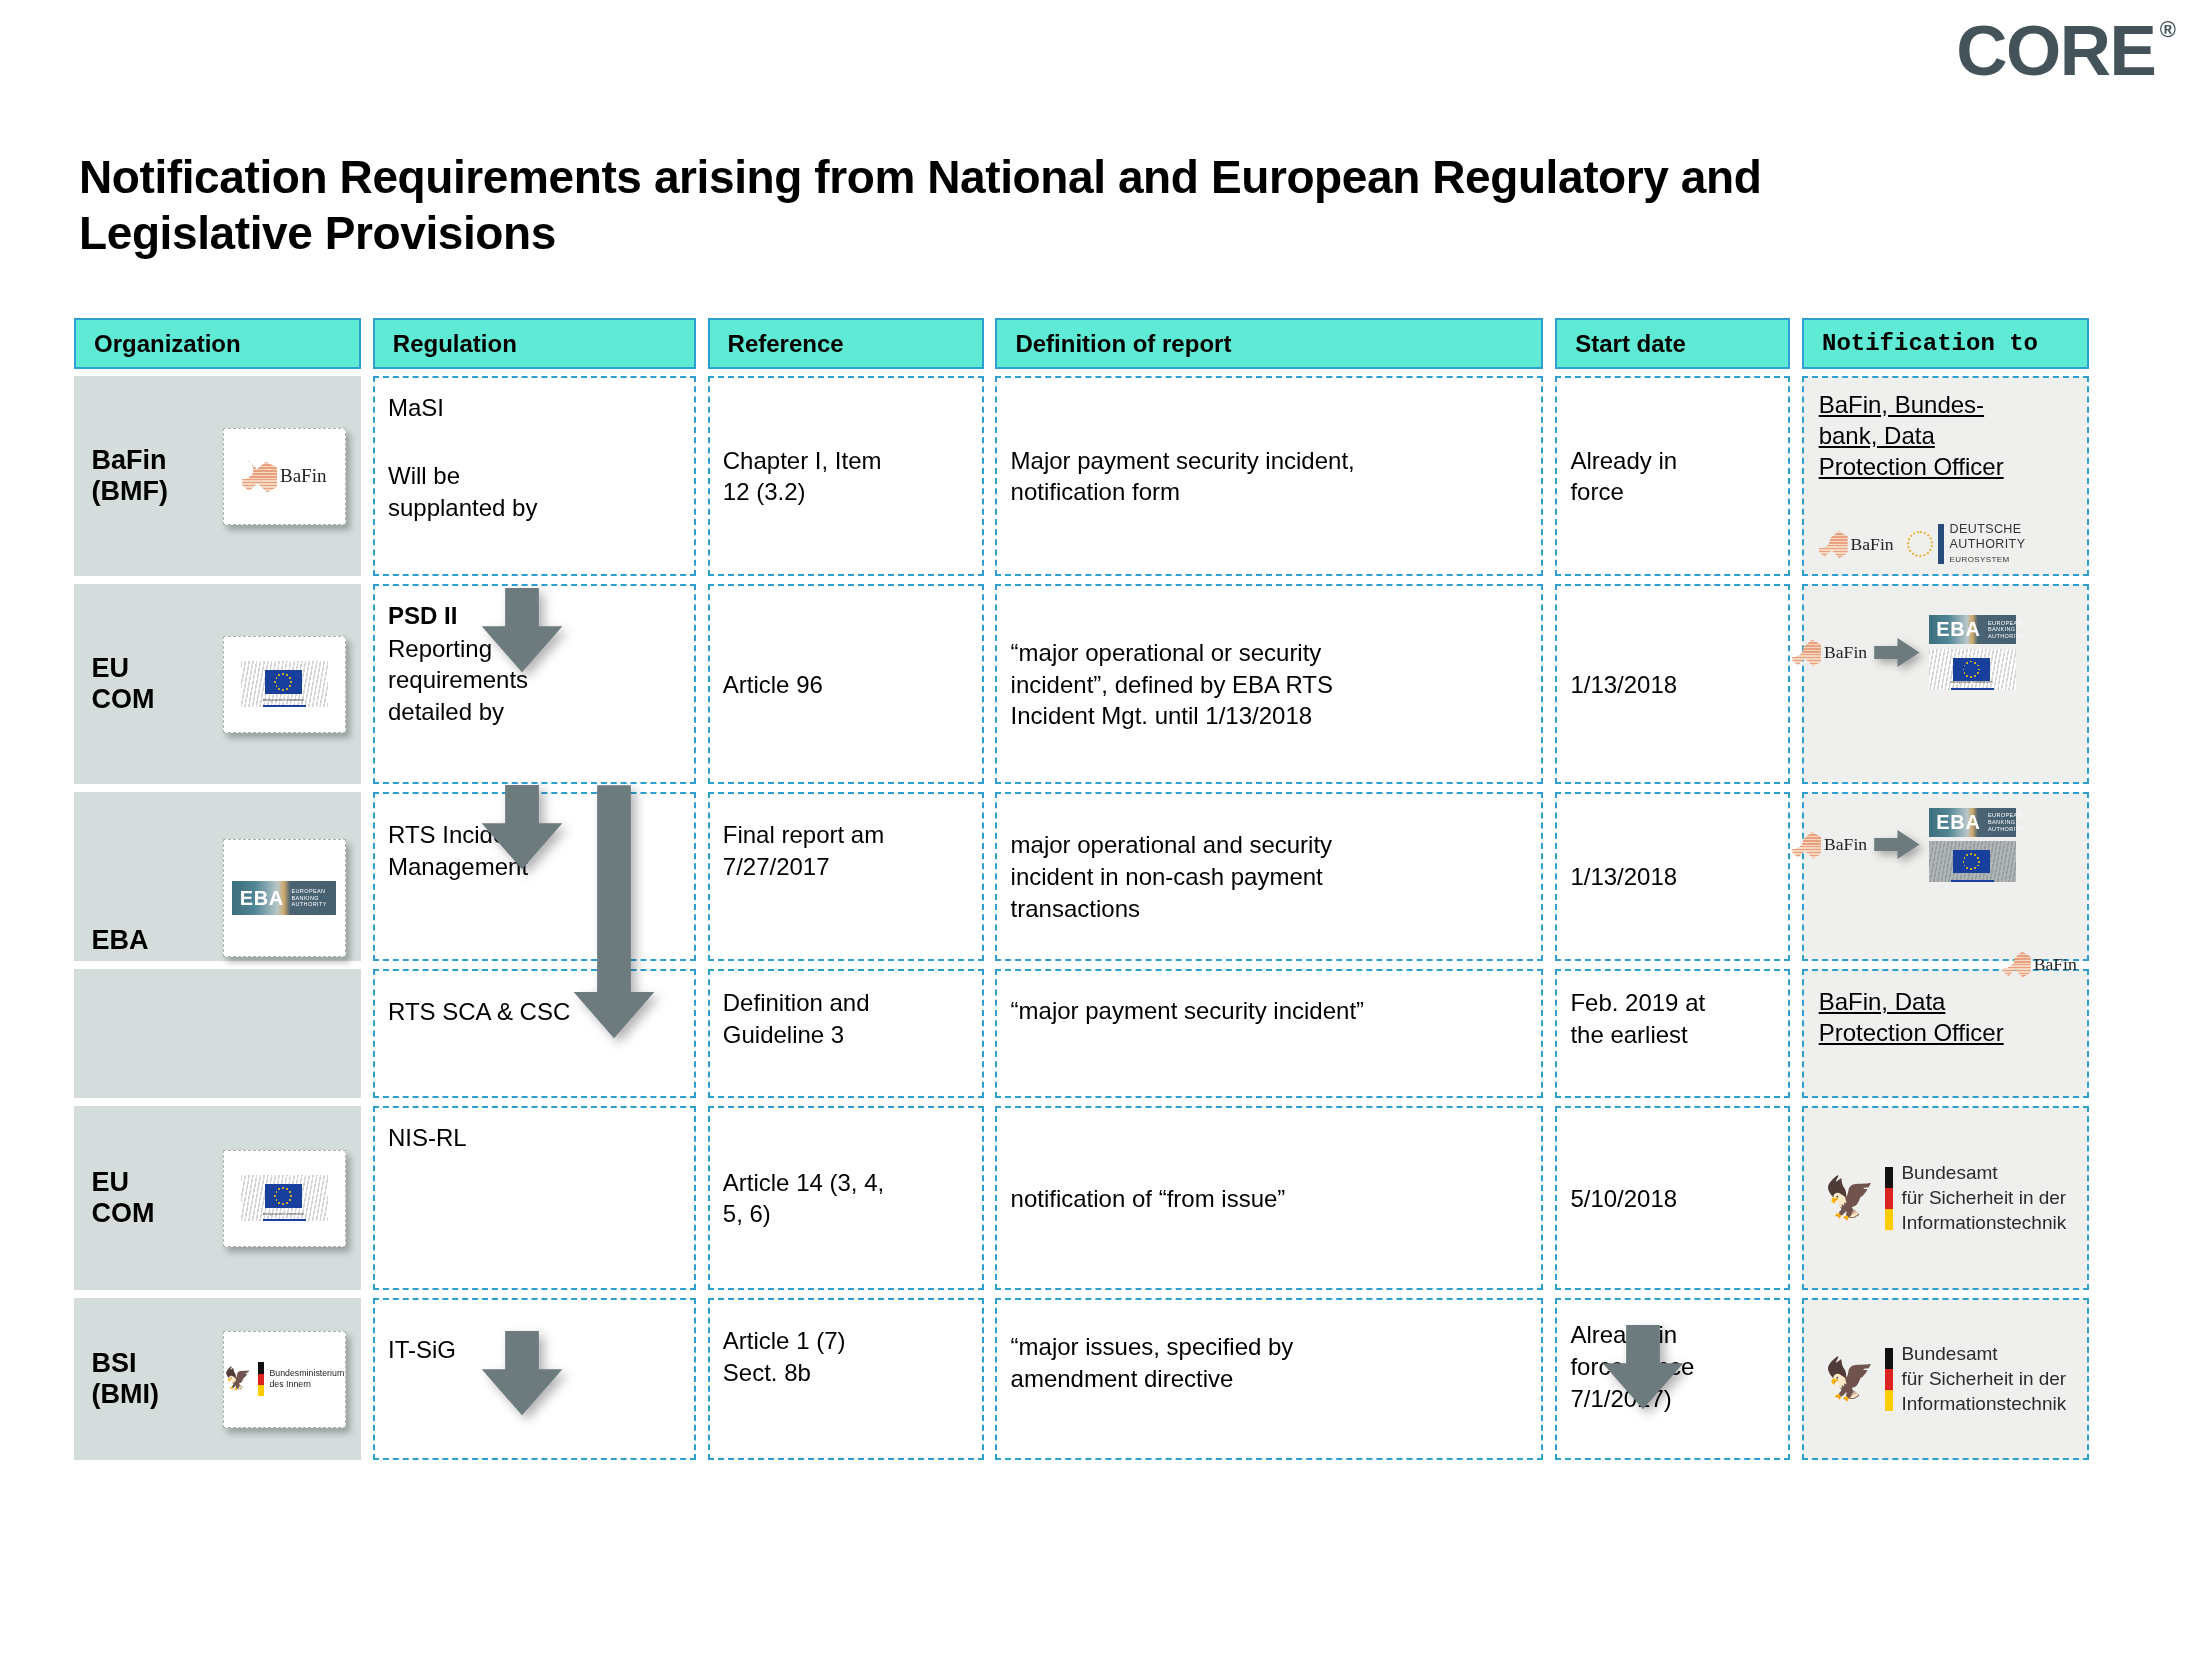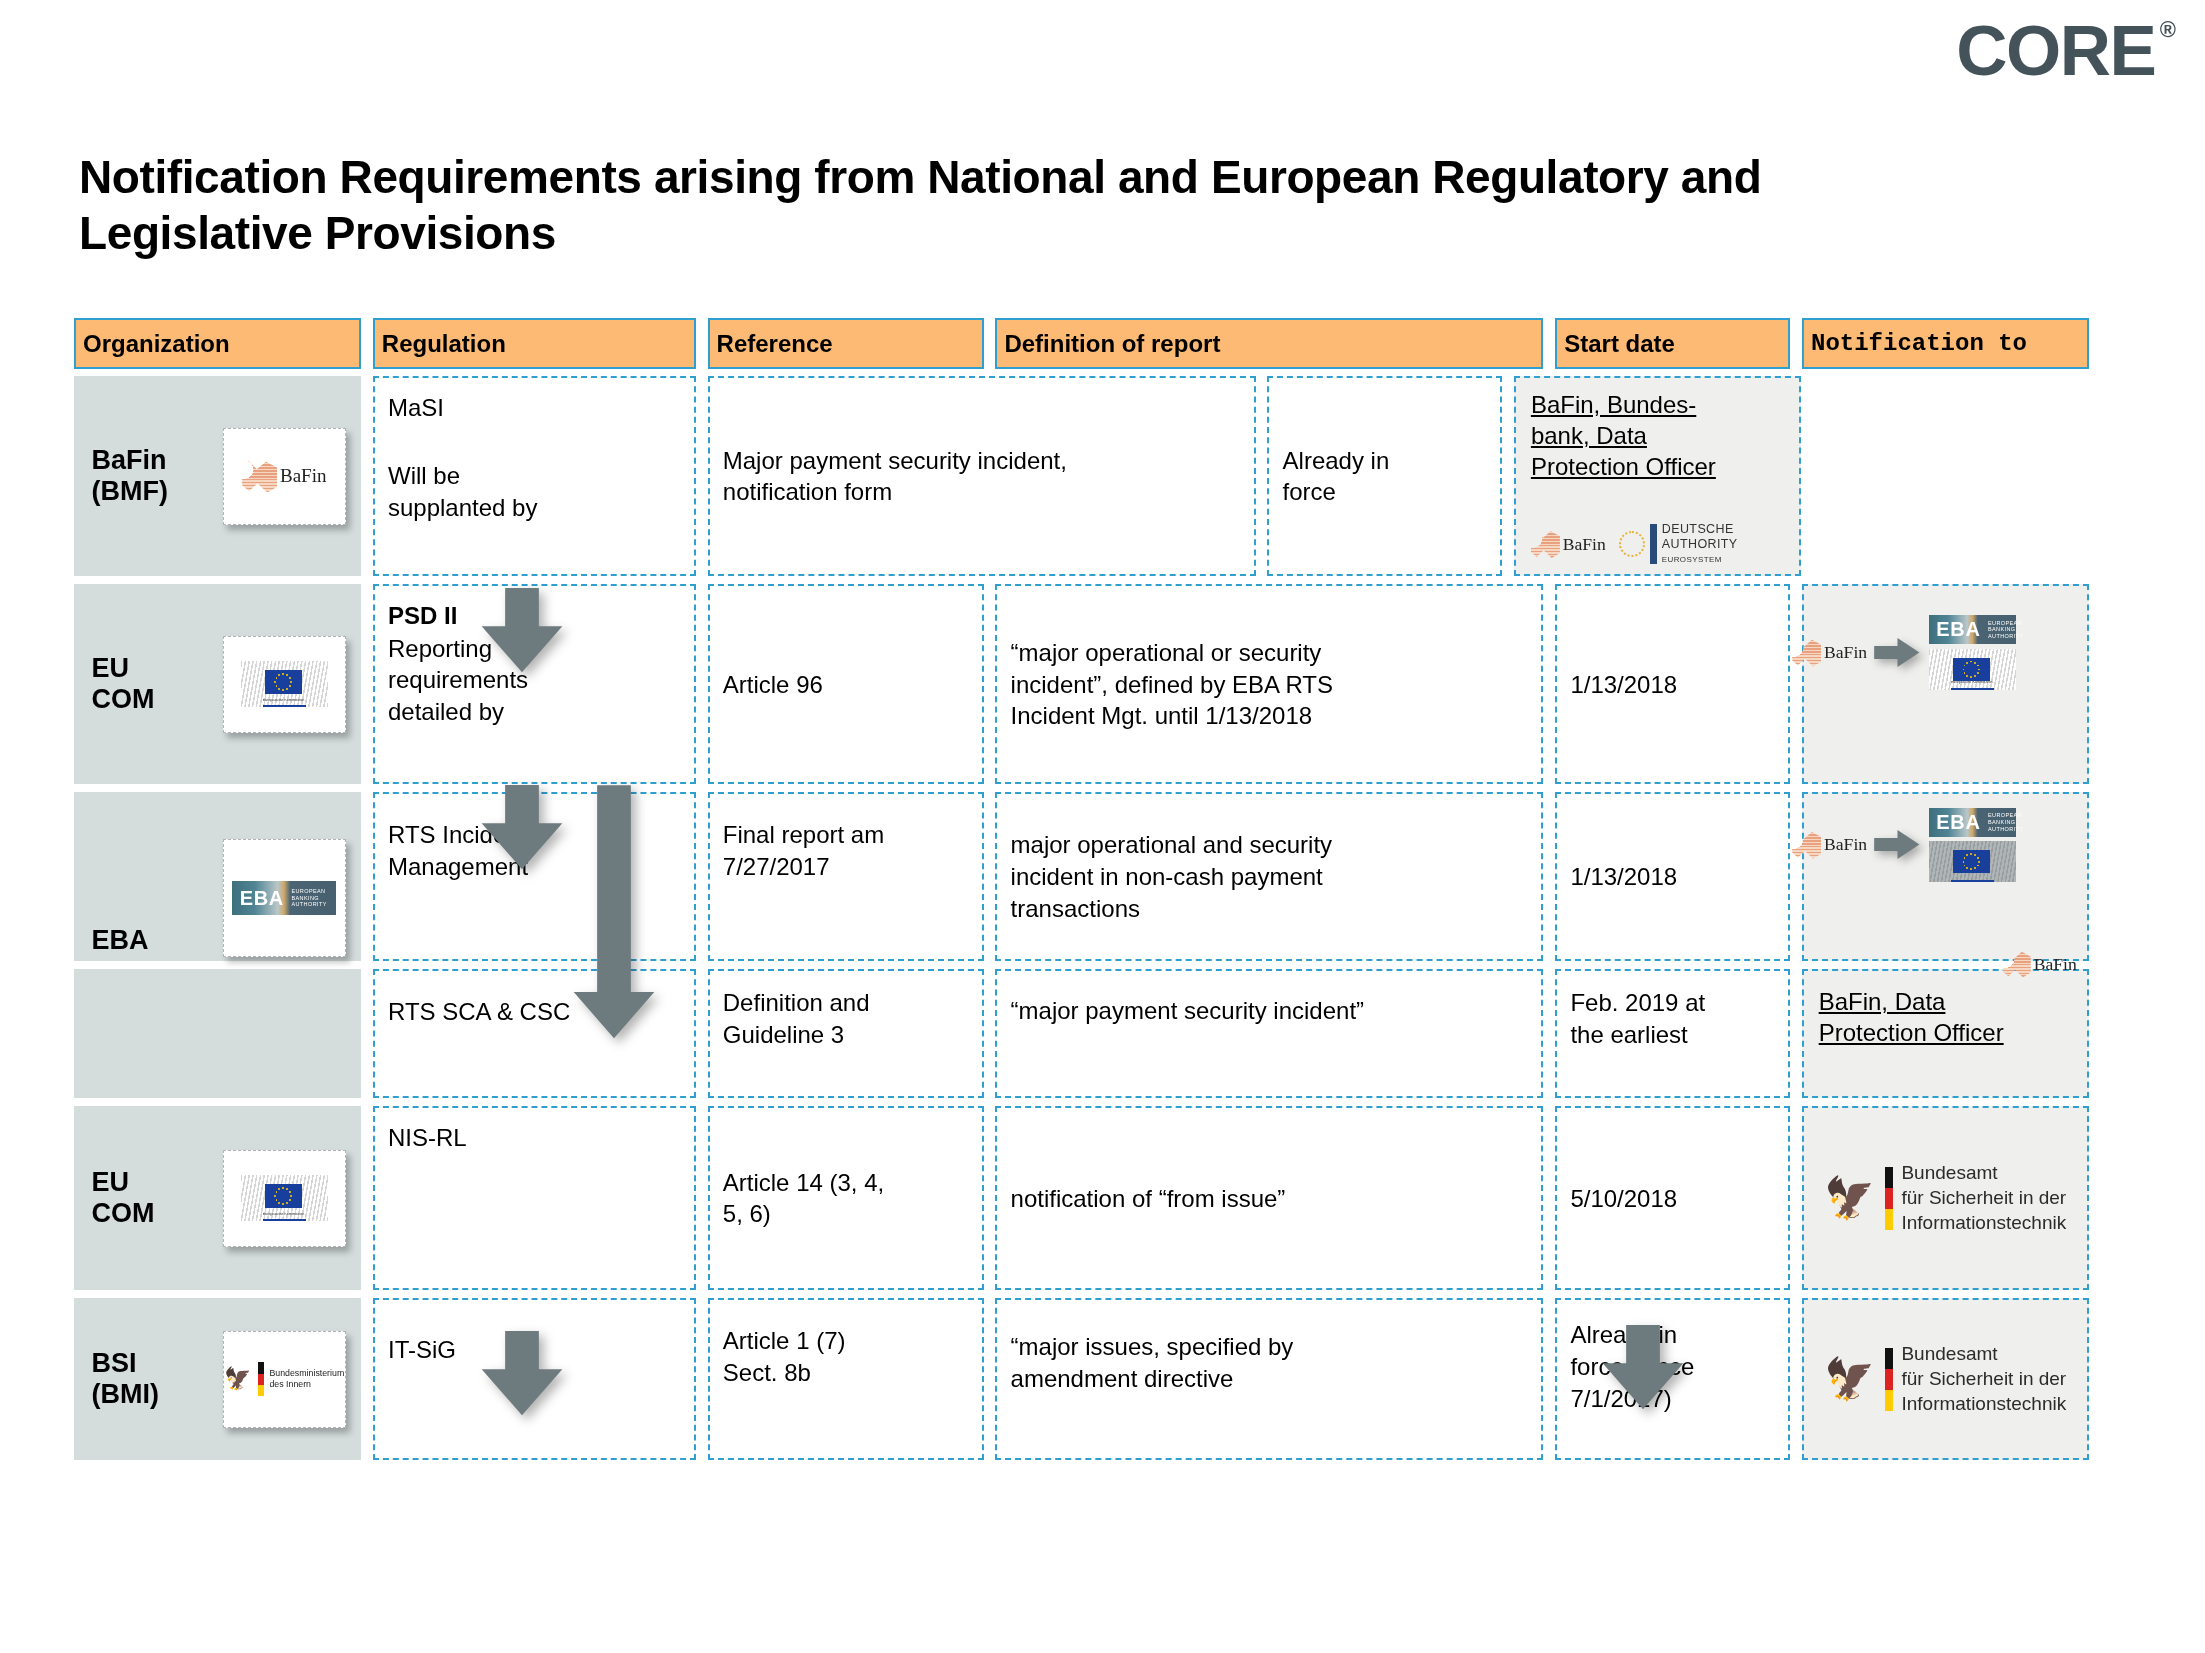--- a/index.html
+++ b/index.html
@@ -33,26 +33,26 @@
   
   .table{
     position:absolute;left:74px;top:318px;
     width:2080px;
   }
   .row{display:flex;align-items:stretch;}
   .row + .row{margin-top:5.1px;}
 
   
   .hrow .hcell{
-    background:#fdba74;
+    background:#5eead4;
     border:2.2px solid #2f9fd0;
     box-sizing:border-box;
     height:51px;
     display:flex;align-items:center;
-    padding-left:7px;
+    padding-left:18px;
     font-weight:bold;font-size:24px;
     margin-right:11.8px;
   }
   .hrow .hcell:last-child{margin-right:0;font-family:Liberation Mono, monospace;}
 
   
   .cell{
     box-sizing:border-box;
     margin-right:11.8px;
     position:relative;
@@ -206,20 +206,24 @@
           <span class="bafin-word">BaFin</span>
       </span>
     </div>
 
     <div class="cell dashed" style="width:323px">
       <div class="cell-txt">MaSI</div>
       <div class="cell-txt" style="padding-top:37px">Will be
 supplanted by</div>
     </div>
 
+    <div class="cell dashed" style="width:276px">
+      <div class="cell-txt mid">Chapter I, Item
+12 (3.2)</div>
+    </div>
 
     <div class="cell dashed" style="width:548px">
       <div class="cell-txt mid">Major payment security incident,
 notification form</div>
     </div>
 
     <div class="cell dashed" style="width:235px">
       <div class="cell-txt mid">Already in
 force</div>
     </div>

